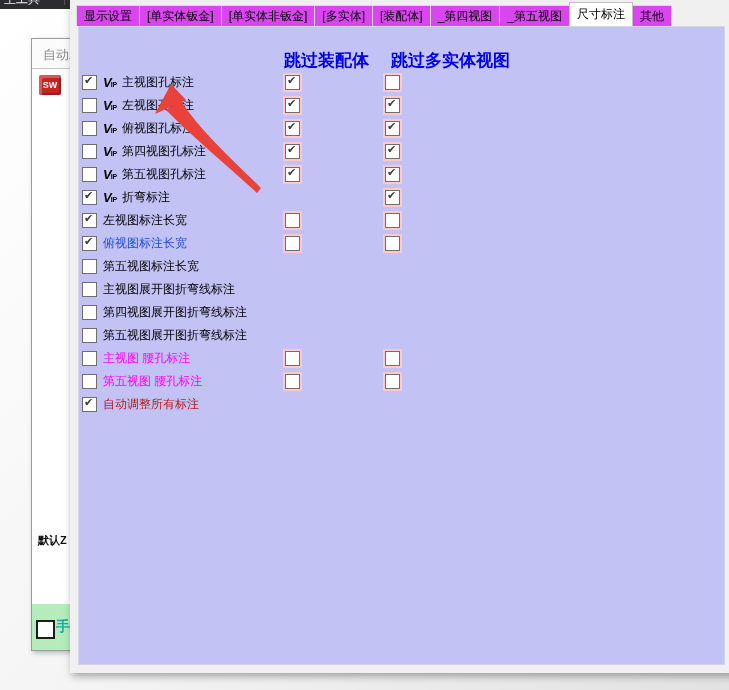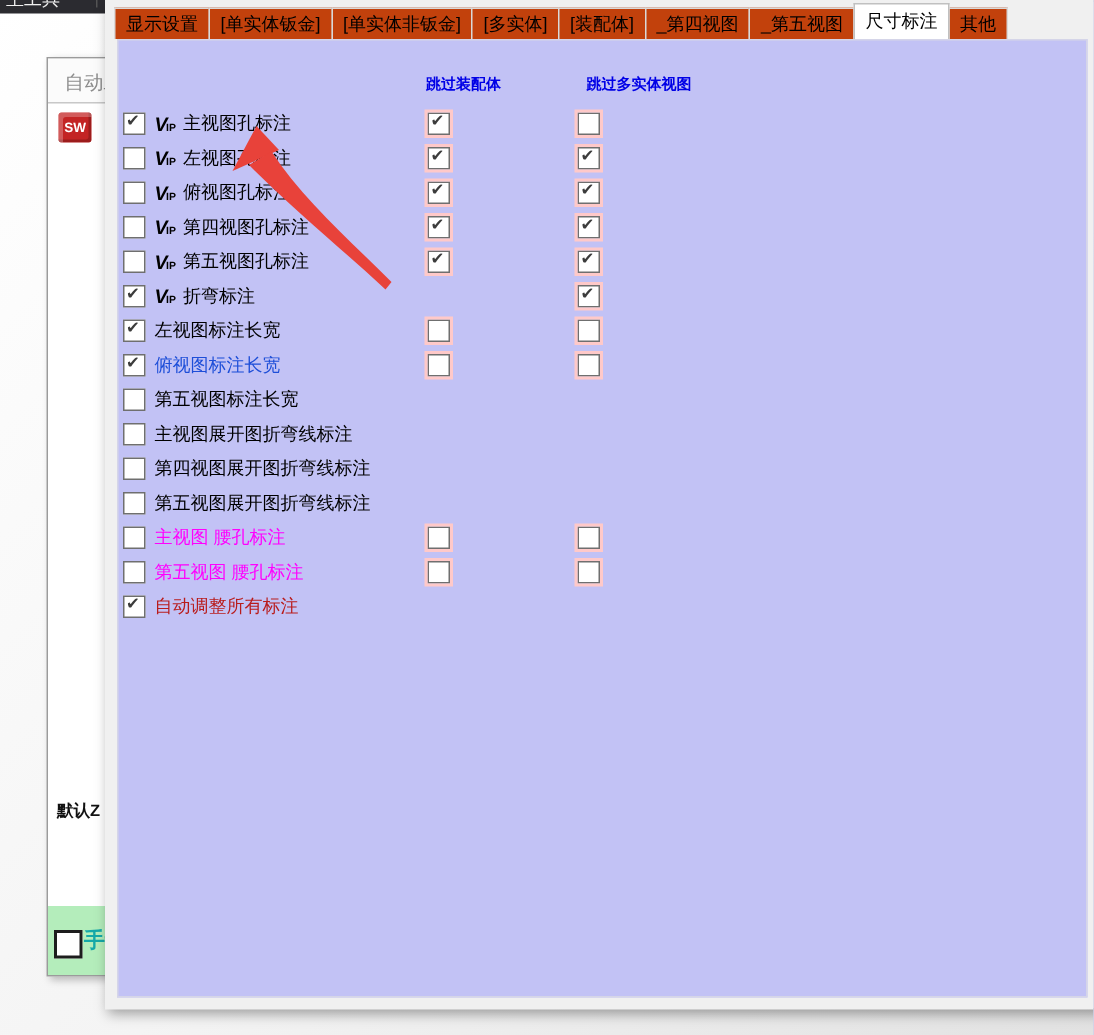--- a/index.html
+++ b/index.html
@@ -24,29 +24,29 @@
   .lp-input{position:absolute;left:2px;top:515px;width:60px;height:20px;border:3px solid #c4b5fd;background:#fff;
             font-size:13px;color:#701a75;line-height:20px;padding-left:3px;margin-left:44px;}
   .lp-green{position:absolute;left:0px;top:565px;width:48px;height:46px;background:#b4edbb;}
   .lp-green .gcb{position:absolute;left:4px;top:16px;width:15px;height:15px;background:#fff;border:2px solid #1d1d1d;}
   .lp-green .glabel{position:absolute;left:24px;top:14px;font-size:14px;font-weight:bold;color:#15a9a9;white-space:nowrap;}
 
   
   .dialog{position:absolute;left:70px;top:0;width:680px;height:673px;background:#f0f0f0;
           box-shadow:2px 3px 8px rgba(0,0,0,.35);z-index:10;}
   .tabstrip{position:absolute;left:6px;top:2px;right:0;height:24px;display:flex;align-items:flex-end;}
-  .tab{height:20px;line-height:20px;padding:0 7px;font-size:12px;color:#000;background:#c2410c;
+  .tab{height:20px;line-height:20px;padding:0 7px;font-size:12px;color:#000;background:#d946ef;
        border:1px solid #d9d9d9;border-bottom:none;margin-right:-1px;white-space:nowrap;cursor:default;}
   .tab.active{background:#ffffff;height:23px;line-height:23px;border-color:#c0c0c0;position:relative;z-index:2;}
 
   .panel{position:absolute;left:8px;top:26px;width:645px;height:637px;background:#c2c2f5;
          border:1px solid #d5d5e8;overflow:hidden;}
 
   .col-headers{position:absolute;left:0;top:22px;width:100%;height:16px;}
-  .col-head{position:absolute;font-size:10px;font-weight:bold;color:#0000e6;white-space:nowrap;}
+  .col-head{position:absolute;font-size:17px;font-weight:bold;color:#0000e6;white-space:nowrap;}
   .col-head.c1{left:205px;}
   .col-head.c2{left:312px;}
 
   .rows{position:absolute;left:0;top:44px;width:100%;}
   .row{position:relative;height:23px;display:flex;align-items:center;padding-left:3px;}
   .cb{width:13px;height:13px;background:#ffffff;border:1px solid #6f6f6f;box-sizing:content-box;
       position:relative;flex:0 0 auto;}
   .cb.checked::after{content:"\2714";position:absolute;left:1px;top:-2px;font-size:11px;color:#3c3c3c;}
   .cb.pink{outline:2px solid #ffc9c9;}
   .main-cb{margin-right:6px;}

